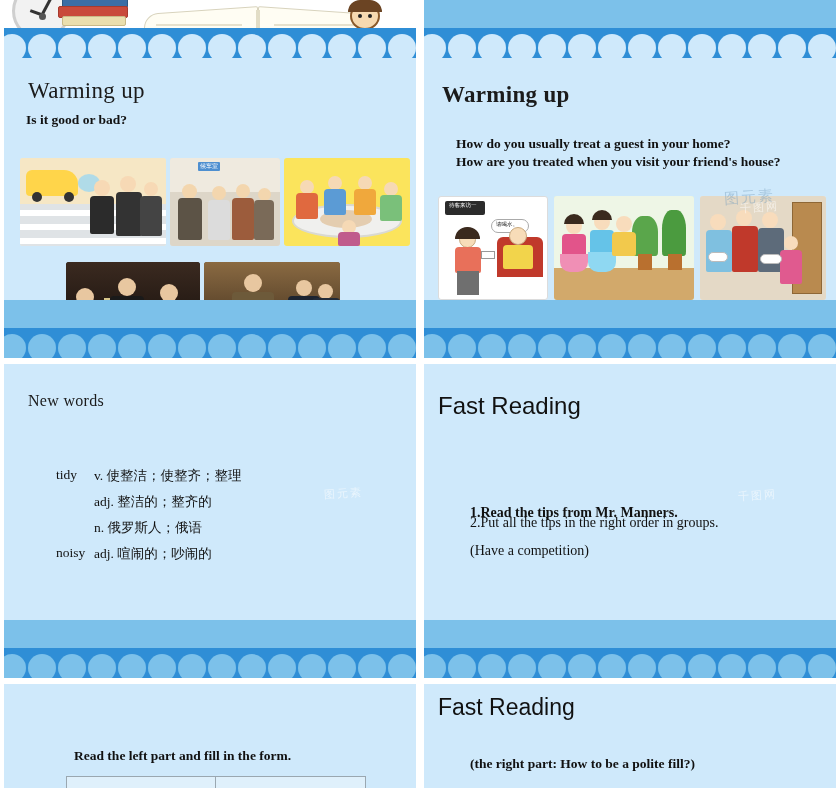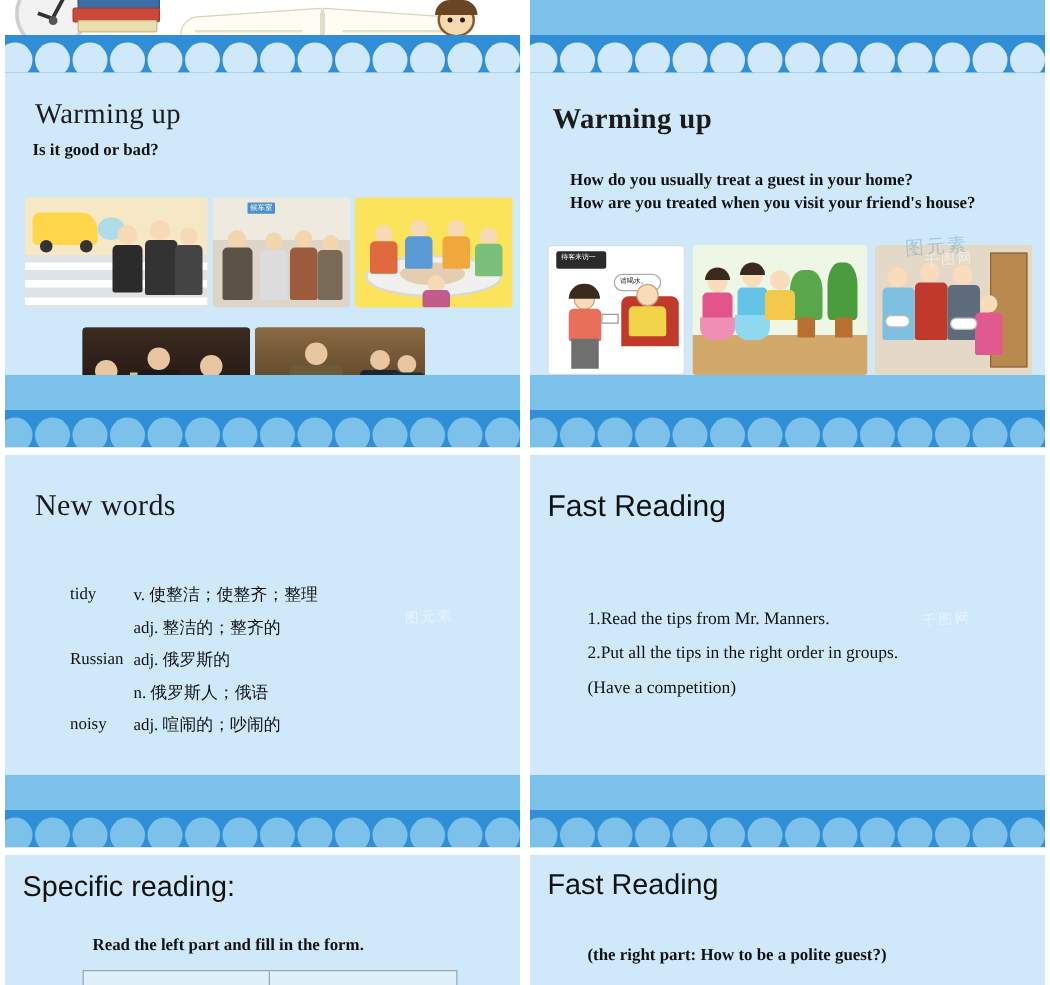--- a/index.html
+++ b/index.html
@@ -388,37 +388,33 @@
           <i></i>
           <i></i>
           <i></i>
           <i></i>
       </div>
     </div>
     <div class="wm wm-big" style="left:300px;top:188px;">图元素</div>
   </div>
 
   <div class="slide col-l row-2">
-    <div class="title-serif" style="left:24px;top:28px;font-size:24px;">New words</div>
+    <div class="title-serif" style="left:24px;top:28px;font-size:16px;">New words</div>
 
     <table class="word-table" style="left:0px;top:98px;width:100%;">
       <tbody>
           <tr>
         <td class="term">tidy</td>
         <td>v.  使整洁；使整齐；整理</td>
       </tr>
       <tr>
         <td class="term"></td>
         <td>adj. 整洁的；整齐的</td>
       </tr>
       <tr>
-        <td class="term">Russian</td>
-        <td>adj. 俄罗斯的</td>
-      </tr>
-      <tr>
         <td class="term"></td>
         <td>n. 俄罗斯人；俄语</td>
       </tr>
       <tr>
         <td class="term">noisy</td>
         <td>adj. 喧闹的；吵闹的</td>
       </tr>
     </tbody>
       </table>
 
@@ -439,21 +435,21 @@
           <i></i>
           <i></i>
           <i></i>
       </div>
     </div>
   </div>
 
   <div class="slide col-r row-2">
     <div class="title-sans" style="left:14px;top:28px;font-size:24px;">Fast Reading</div>
 
-    <div class="body-serif" style="left:46px;top:119px;">1.Read the tips from Mr. Manners.</div>
+    <div class="body-serif" style="left:46px;top:136px;font-weight:bold;">1.Read the tips from Mr. Manners.</div>
     <div class="body-serif" style="left:46px;top:146px;">2.Put all the tips in the right order in  groups.</div>
     <div class="body-serif" style="left:46px;top:174px;">(Have a competition)</div>
 
     <div class="bandbot" style="top:256px;height:58px;"></div>
     <div class="scallop dark" style="top:284px;">
       <div class="bumps">
         <i></i>
           <i></i>
           <i></i>
           <i></i>
@@ -465,30 +461,29 @@
           <i></i>
           <i></i>
           <i></i>
           <i></i>
           <i></i>
       </div>
     </div>
   </div>
 
   <div class="slide col-l row-3">
-    <div class="title-sans" style="left:14px;top:12px;font-size:23px;">Specific reading:</div>
     <div class="sub-bold" style="left:70px;top:62px;">Read the left part and fill in the form.</div>
     <div style="position:absolute;left:62px;top:92px;width:300px;height:14px;border:1px solid #9aa7b0;background:#dff0fb;">
       <div style="position:absolute;left:148px;top:0;width:1px;height:100%;background:#9aa7b0;"></div>
     </div>
   </div>
 
   <div class="slide col-r row-3">
     <div class="title-sans" style="left:14px;top:10px;font-size:23px;">Fast Reading</div>
-    <div class="sub-bold" style="left:46px;top:70px;">(the right part: How to be a polite guest?)</div>
+    <div class="sub-bold" style="left:46px;top:70px;">(the right part: How to be a polite fill?)</div>
   </div>
 
   <div class="gutter-v"></div>
   <div class="gutter-h" style="top:358px;height:6px;"></div>
   <div class="gutter-h" style="top:678px;height:6px;"></div>
   <div style="position:absolute;left:0;top:0;width:4px;height:788px;background:#fff;"></div>
   <div style="position:absolute;left:836px;top:0;width:4px;height:788px;background:#fff;"></div>
 
   <div class="wm" style="left:740px;top:200px;">千图网</div>
   <div class="wm" style="left:738px;top:488px;">千图网</div>

